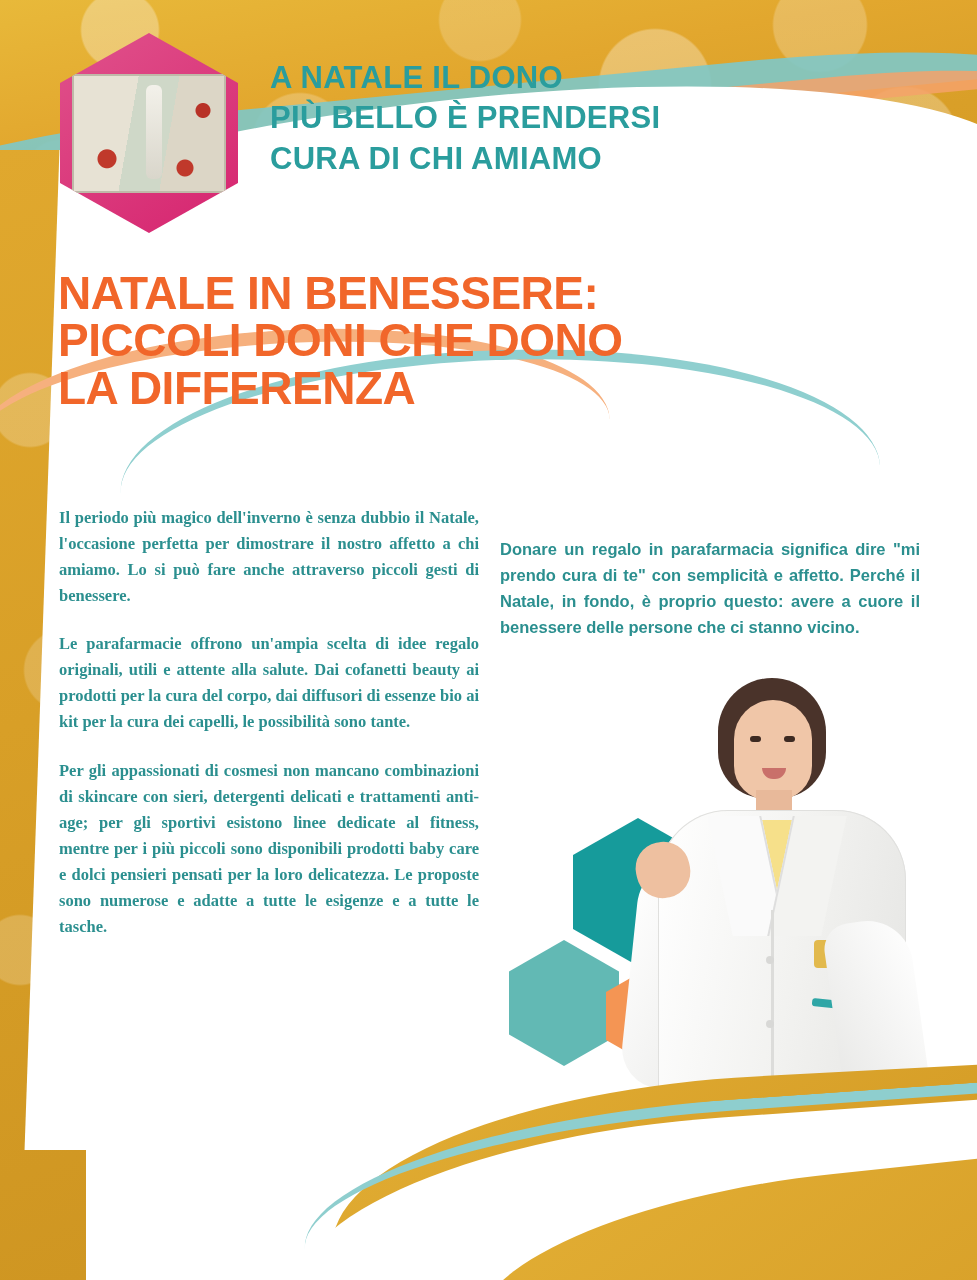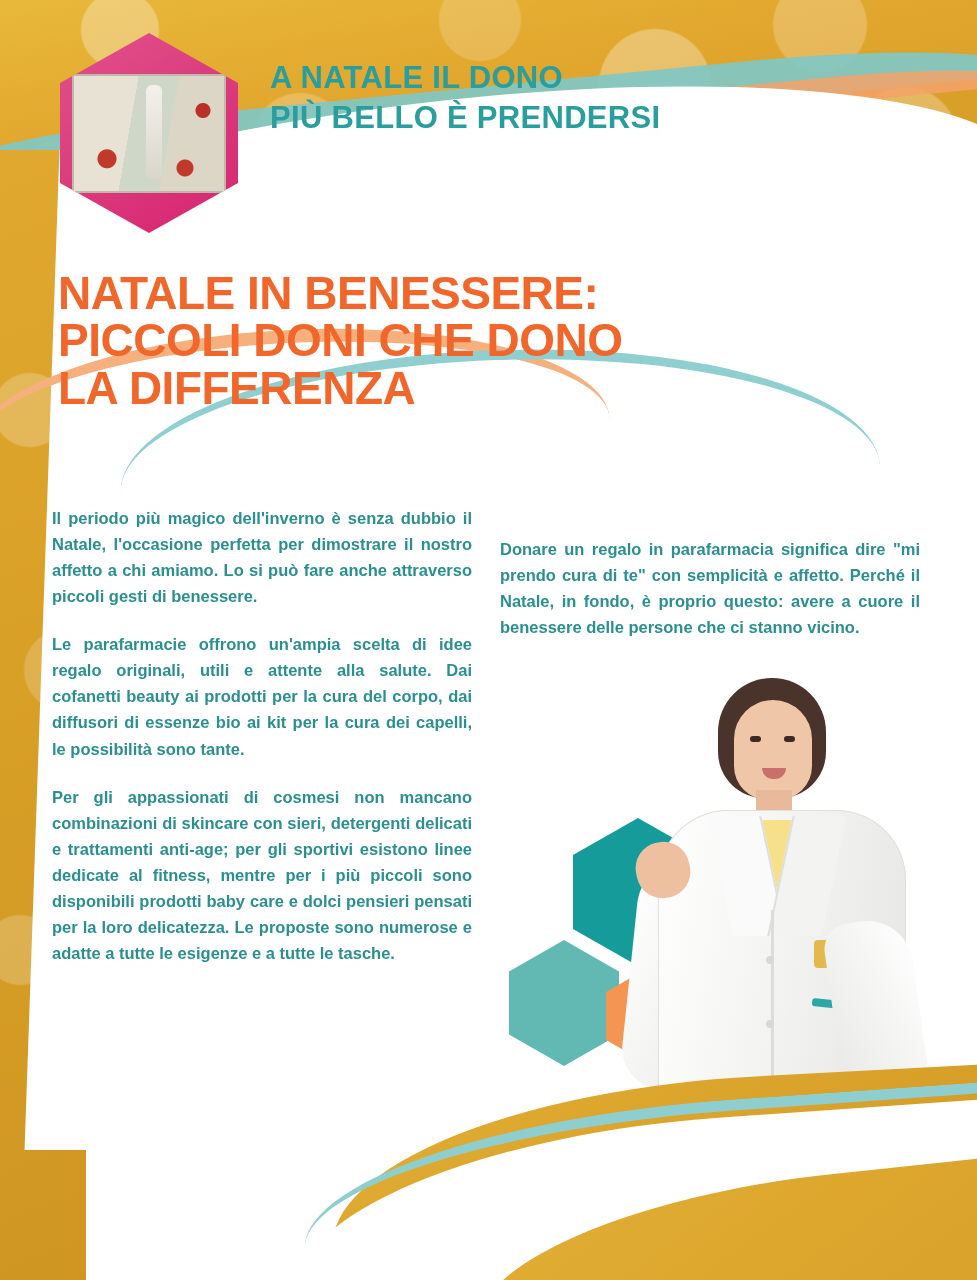--- a/index.html
+++ b/index.html
@@ -122,21 +122,21 @@
     letter-spacing:-.5px;
   }
   .headline div{white-space:nowrap;}
 
   
   .col{
     position:absolute;color:#2b8f8f;font-size:16.5px;line-height:1.58;
     text-align:justify;font-weight:600;
   }
   .col p{margin:0 0 22px 0;}
-  .col-left{left:52px;top:505px;width:420px;}
+  .col-left{left:59px;top:505px;width:420px;font-family:Liberation Serif, serif;}
   .col-right{left:500px;top:505px;width:420px;margin-top:31px;}
 
   
   .hex{position:absolute;}
   .hex-teal{
     left:573px;top:818px;width:130px;height:148px;background:#169b9b;
     clip-path:polygon(50% 0%,100% 25%,100% 75%,50% 100%,0% 75%,0% 25%);
   }
   .hex-lightteal{
     left:509px;top:940px;width:110px;height:126px;background:#62b9b4;
@@ -221,20 +221,21 @@
   <div class="orange-swoosh"></div>
   <div class="teal-swoosh"></div>
 
   <div class="hex-photo">
     <div class="hex-photo-inner"></div>
   </div>
 
   <div class="kicker">
     <div>A NATALE IL DONO</div>
     <div>PIÙ BELLO È PRENDERSI</div>
+    <div>CURA DI CHI AMIAMO</div>
   </div>
 
   <div class="headline">
     <div>NATALE IN BENESSERE:</div>
     <div>PICCOLI DONI CHE DONO</div>
     <div>LA DIFFERENZA</div>
   </div>
 
   <div class="col col-left">
     <p>Il periodo più magico dell'inverno è senza dubbio il Natale, l'occasione perfetta per dimostrare il nostro affetto a chi amiamo. Lo si può fare anche attraverso piccoli gesti di benessere.</p>

